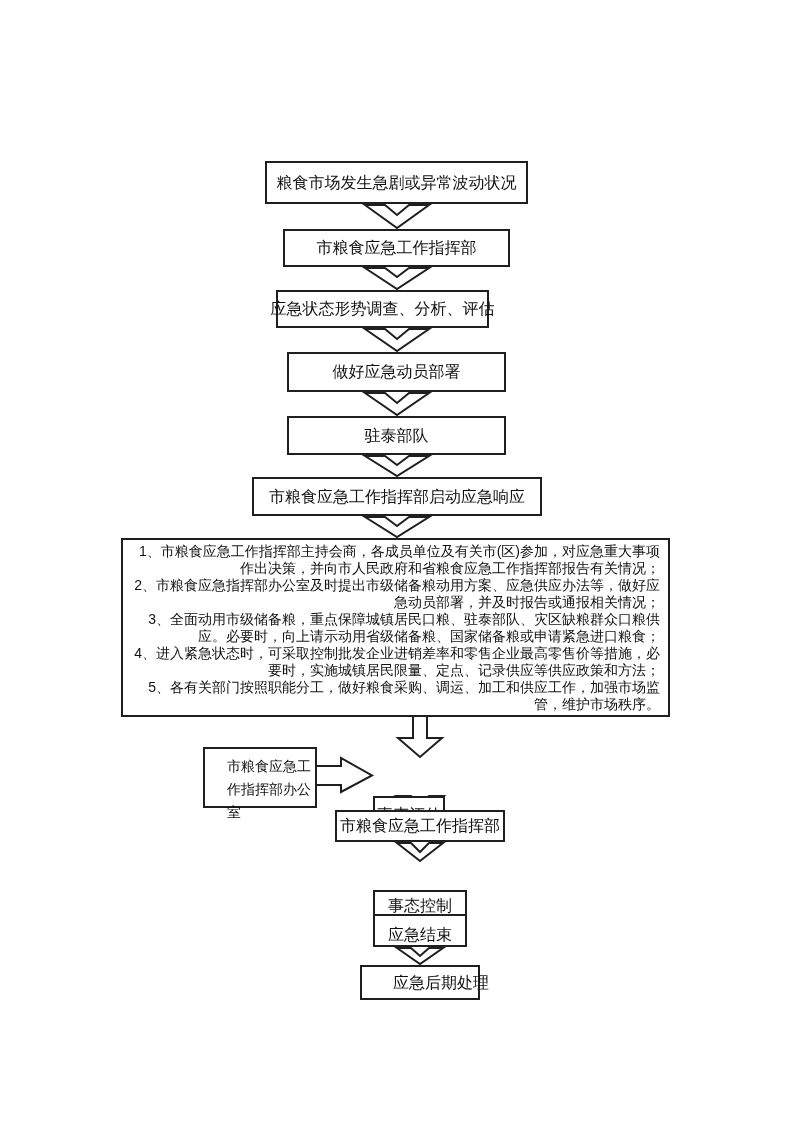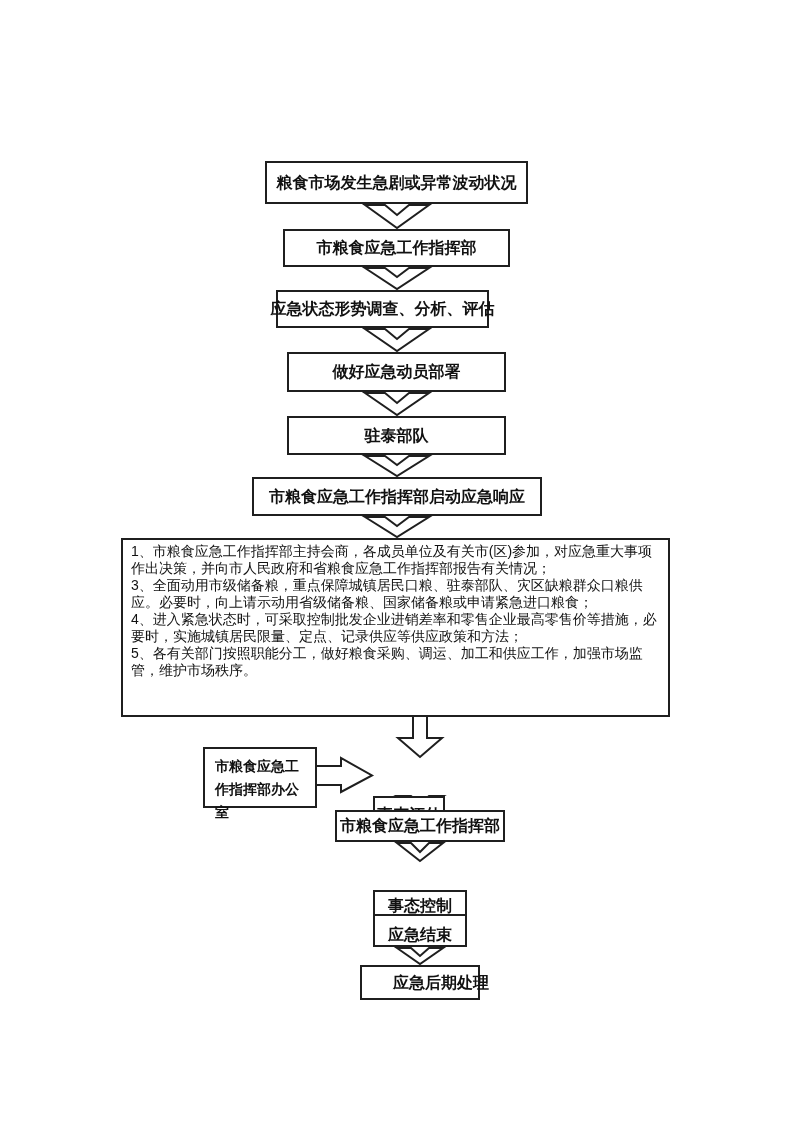--- a/index.html
+++ b/index.html
@@ -15,53 +15,53 @@
   #arrows { position: absolute; left: 0; top: 0; z-index: 1; }
   .node {
     position: absolute;
     box-sizing: border-box;
     background: #ffffff;
     border: 2px solid #1f1f1f;
     display: flex;
     align-items: center;
     justify-content: center;
     text-align: center;
-    font-weight: bold;
+    font-weight: normal;
     font-size: 16px;
     line-height: 20px;
     z-index: 2;
     white-space: nowrap;
   }
   
   #n-start   { left: 265px; top: 161px; width: 263px; height: 43px; }
   #n-hq1     { left: 283px; top: 229px; width: 227px; height: 38px; }
   #n-assess  { left: 276px; top: 290px; width: 213px; height: 38px; }
   #n-state   { left: 287px; top: 352px; width: 219px; height: 40px; }
   #n-verify  { left: 287px; top: 416px; width: 219px; height: 39px; }
   #n-activate{ left: 252px; top: 477px; width: 290px; height: 39px; }
   
   #n-measures {
     left: 121px; top: 538px; width: 549px; height: 179px;
     display: block;
-    text-align: left;
+    text-align: right;
     font-weight: normal;
     font-size: 14px;
     line-height: 17px;
     padding: 3px 8px;
     white-space: normal;
   }
   #n-measures p { margin: 0; padding: 0; }
   
   #n-office {
     left: 203px; top: 747px; width: 114px; height: 61px;
     display: block;
     text-align: left;
     font-size: 14px;
     line-height: 23px;
-    padding: 6px 4px 0 10px;
+    padding: 6px 4px 0 22px;
     white-space: normal;
   }
   #n-eval    { left: 373px; top: 796px; width: 72px;  height: 37px; }
   #n-hq2     { left: 335px; top: 810px; width: 170px; height: 32px; }
   #n-control { left: 373px; top: 862px; width: 94px;  height: 32px; margin-top: 28px; }
   #n-end     { left: 373px; top: 914px; width: 94px;  height: 33px; align-items: flex-end; }
   #n-post    { left: 360px; top: 965px; width: 120px; height: 35px; padding-left: 42px; }
   .arrow { fill: #ffffff; stroke: #1f1f1f; stroke-width: 2; stroke-linejoin: miter; }
 </style>
 </head>
@@ -107,20 +107,21 @@
   <div class="node" id="n-verify">
     <span>驻泰部队</span>
   </div>
 
   <div class="node" id="n-activate">
     <span>市粮食应急工作指挥部启动应急响应</span>
   </div>
 
   <div class="node" id="n-measures">
     <p>1、市粮食应急工作指挥部主持会商，各成员单位及有关市(区)参加，对应急重大事项作出决策，并向市人民政府和省粮食应急工作指挥部报告有关情况；</p>
+    <p>2、市粮食应急指挥部办公室及时提出市级储备粮动用方案、应急供应办法等，做好应急动员部署，并及时报告或通报相关情况；</p>
     <p>3、全面动用市级储备粮，重点保障城镇居民口粮、驻泰部队、灾区缺粮群众口粮供应。必要时，向上请示动用省级储备粮、国家储备粮或申请紧急进口粮食；</p>
     <p>4、进入紧急状态时，可采取控制批发企业进销差率和零售企业最高零售价等措施，必要时，实施城镇居民限量、定点、记录供应等供应政策和方法；</p>
     <p>5、各有关部门按照职能分工，做好粮食采购、调运、加工和供应工作，加强市场监管，维护市场秩序。</p>
   </div>
 
   <div class="node" id="n-office">
     <span>市粮食应急工作指挥部办公室</span>
   </div>
 
   <div class="node" id="n-eval">

